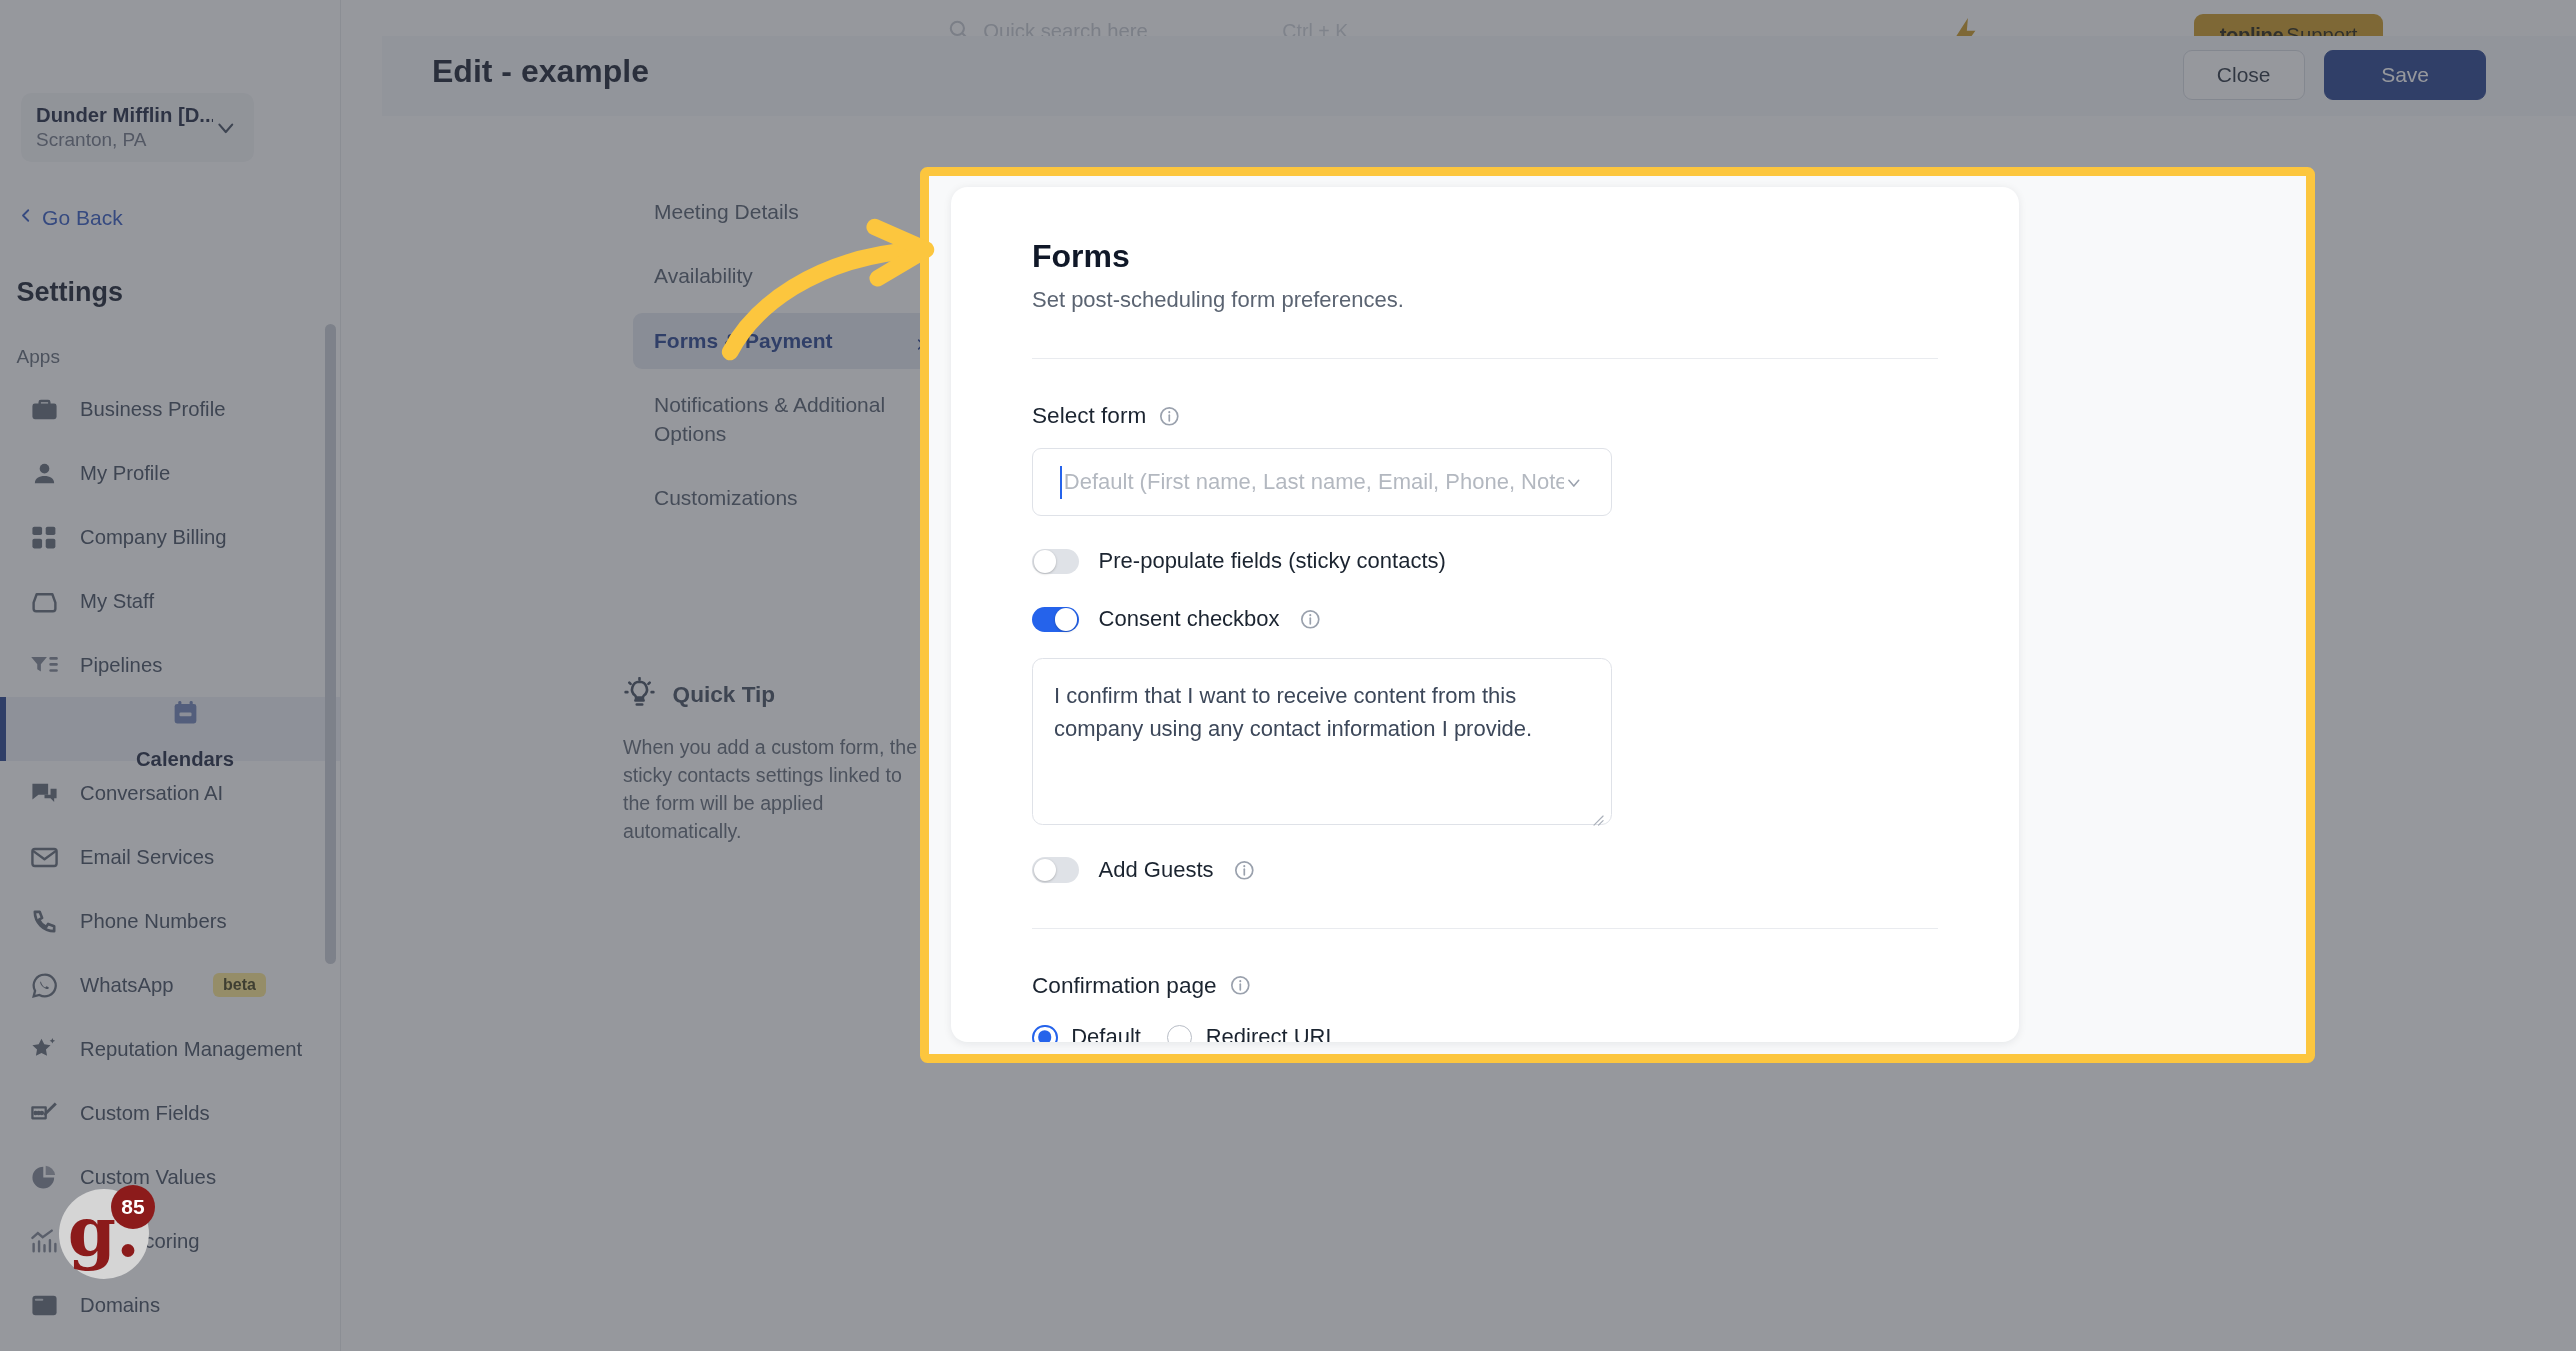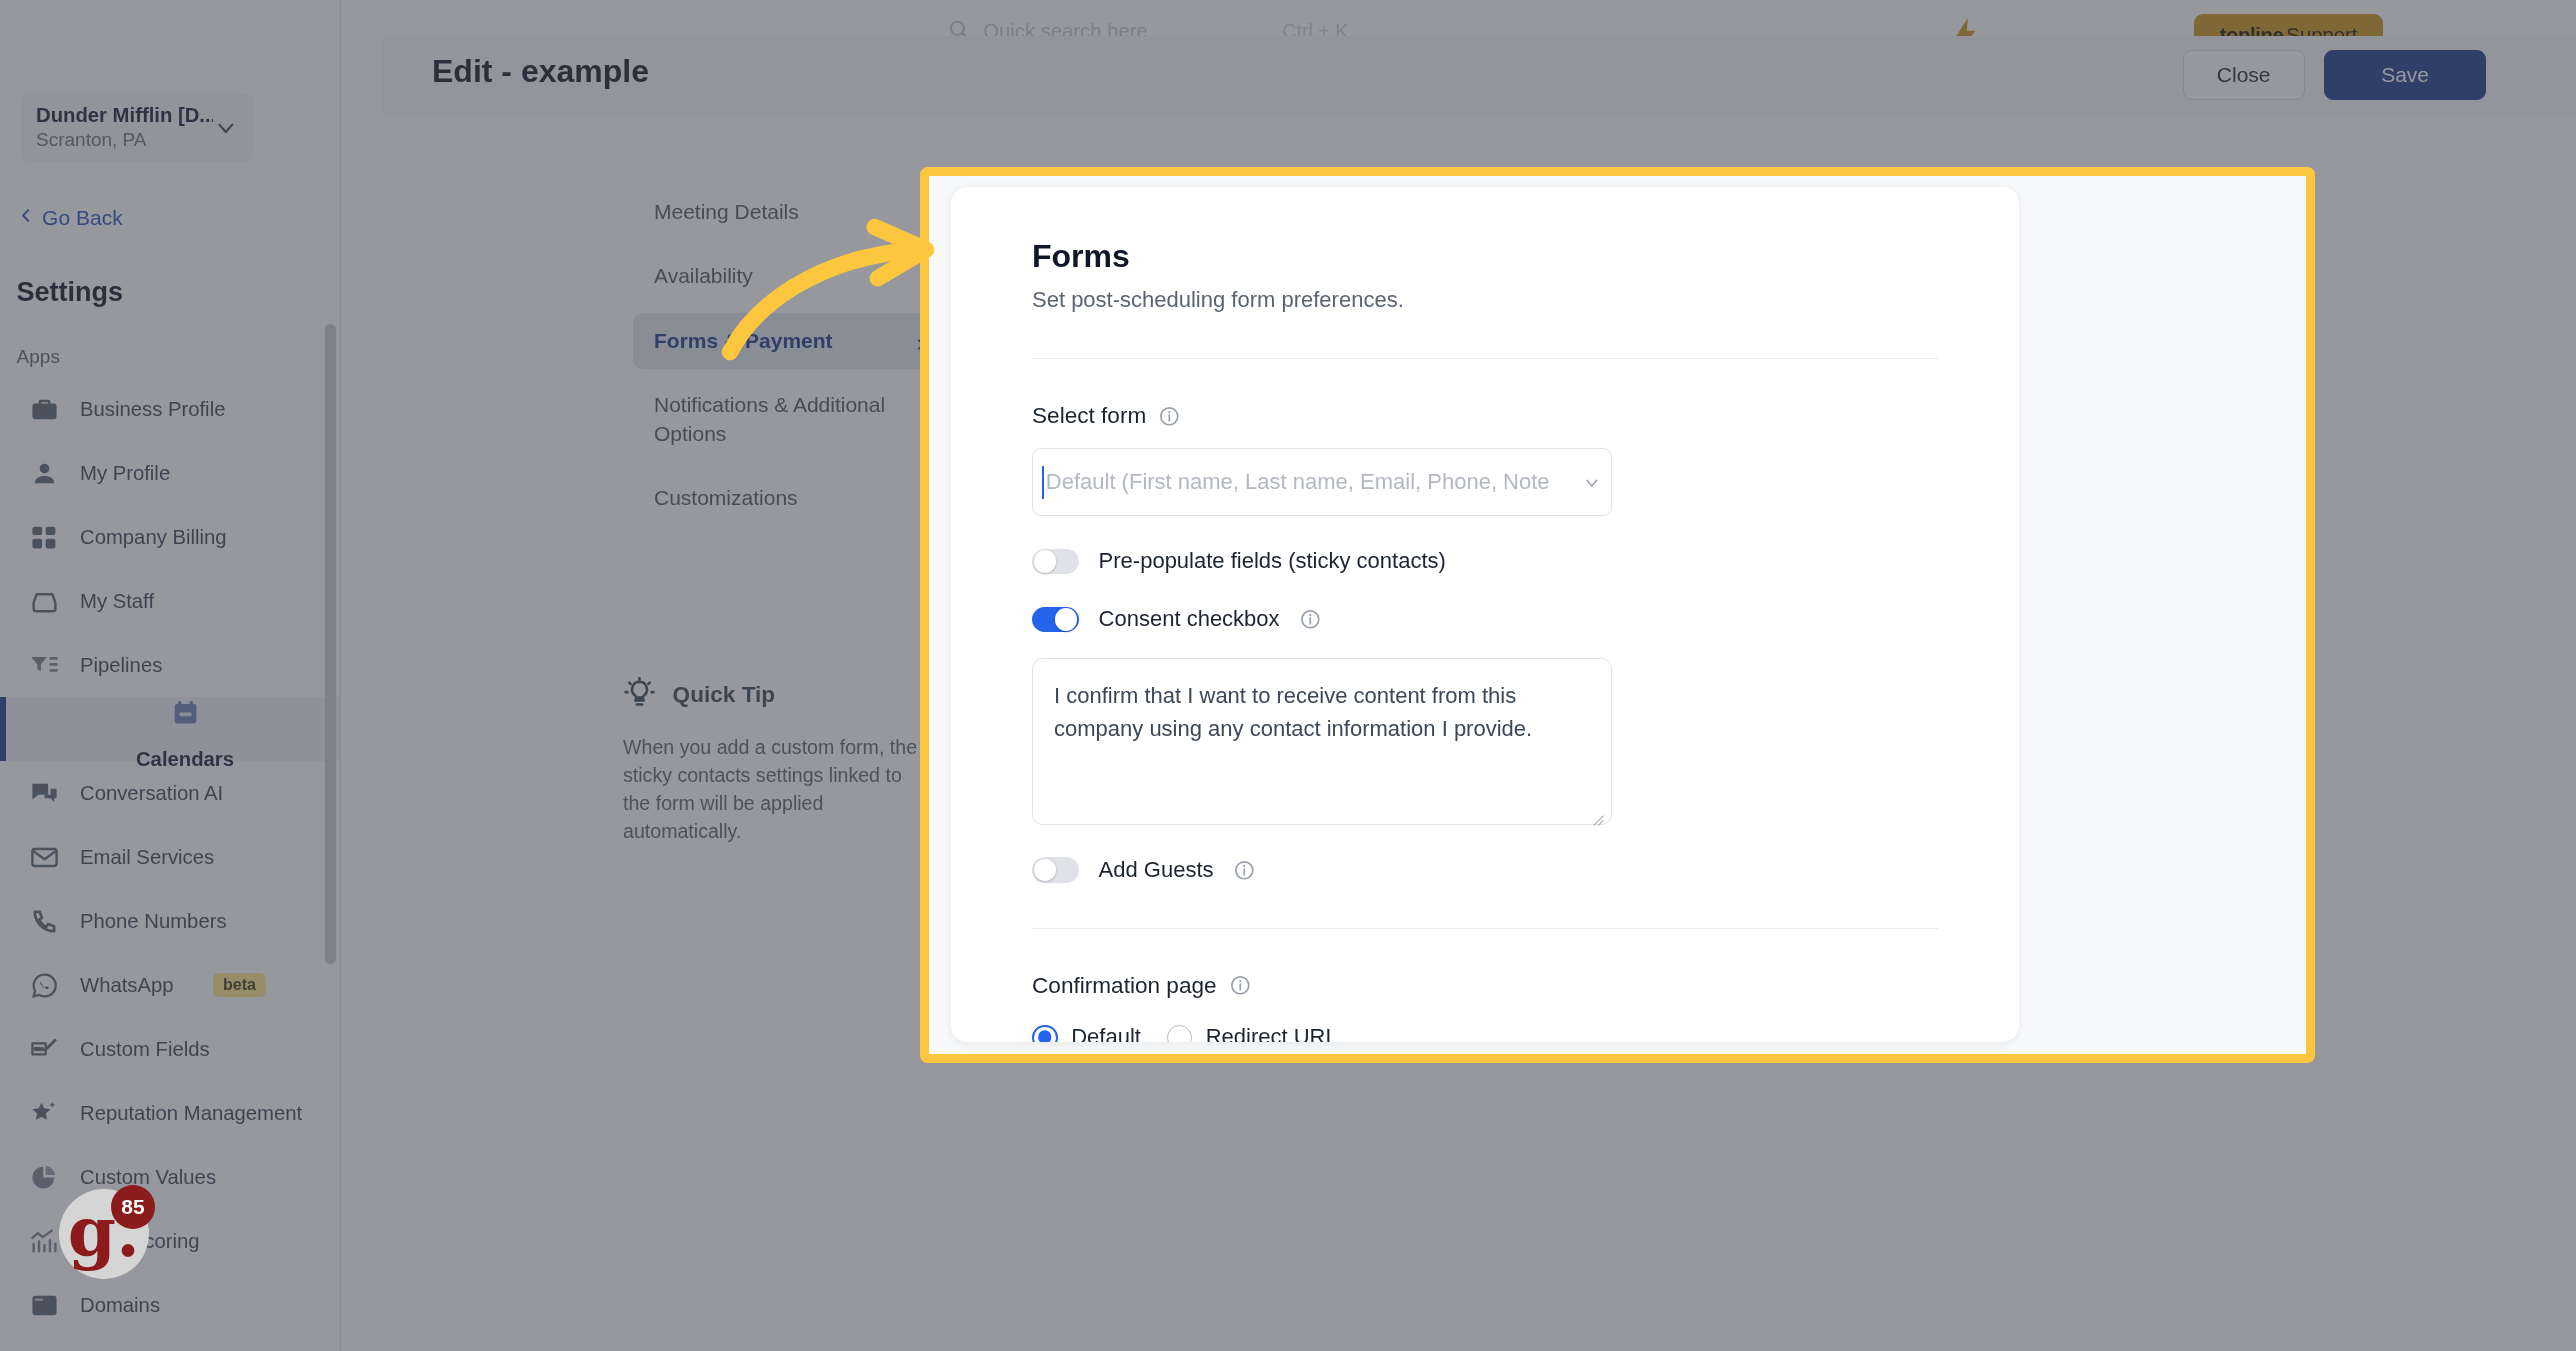--- a/index.html
+++ b/index.html
@@ -159,21 +159,21 @@
 
   .field-label-row {
     display:flex; align-items:center; gap:12px; margin-top:44px;
   }
   .field-label { font-size:22.6px; color:#1b2430; }
   .info-ico { width:22.6px; height:22.6px; flex:0 0 22.6px; }
 
   .select-box {
     margin-top:19.6px; width:580px; height:68px;
     border:0.8px solid #dfe2e8; border-radius:9px;
-    display:flex; align-items:center; padding:0 9px;
+    display:flex; align-items:center; padding:0 27px;
     position:relative;
   }
   .caret-bar {
     width:2.3px; height:33px; background:#2563eb; flex:0 0 2.3px; margin-right:1.5px;
   }
   .select-ph {
     font-size:22px; color:#b3b8c0; white-space:nowrap; overflow:hidden; flex:1;
   }
   .select-chev { width:19.6px; height:19.6px; flex:0 0 19.6px; }
 
@@ -368,39 +368,39 @@
                 <path d="M12 3a9 9 0 0 0-7.8 13.4L3 21l4.8-1.2A9 9 0 1 0 12 3z"></path>
                 <path d="M9 8.5c.2 2 1.6 4.2 3.6 5.2l1-1.1 1.9.8-.3 1.5c-2.6.4-6.2-2.5-6.8-5.4z" fill="#5b6472" stroke="none"></path>
               </svg>
           </span>
           <span class="lbl">WhatsApp</span>
           <span class="beta-badge">beta</span>
         </div>
 
         <div class="navitem">
           <span class="ico">
+            <svg viewBox="0 0 24 24" fill="#5b6472">
+                <path d="M9.5 3l2.3 4.7 5.2.8-3.8 3.6.9 5.1-4.6-2.4-4.6 2.4.9-5.1L2 8.5l5.2-.8z"></path>
+                <path d="M18.5 2.5l.7 1.6 1.6.7-1.6.7-.7 1.6-.7-1.6-1.6-.7 1.6-.7z"></path>
+              </svg>
+          </span>
+          <span class="lbl">Reputation Management</span>
+        </div>
+
+        <div class="navitem">
+          <span class="ico">
             <svg viewBox="0 0 24 24" fill="none" stroke="#5b6472" stroke-width="1.9" stroke-linejoin="round">
                 <path d="M2 7h11v9H2z"></path>
                 <circle cx="4.6" cy="11.5" r=".9" fill="#5b6472"></circle>
                 <circle cx="7.2" cy="11.5" r=".9" fill="#5b6472"></circle>
                 <circle cx="9.8" cy="11.5" r=".9" fill="#5b6472"></circle>
                 <path d="M20.5 2.8l1.7 1.7L13.6 13l-2.3.6.6-2.3z" fill="#5b6472" stroke="none"></path>
               </svg>
           </span>
           <span class="lbl">Custom Fields</span>
-        </div>
-
-        <div class="navitem">
-          <span class="ico">
-            <svg viewBox="0 0 24 24" fill="#5b6472">
-                <path d="M9.5 3l2.3 4.7 5.2.8-3.8 3.6.9 5.1-4.6-2.4-4.6 2.4.9-5.1L2 8.5l5.2-.8z"></path>
-                <path d="M18.5 2.5l.7 1.6 1.6.7-1.6.7-.7 1.6-.7-1.6-1.6-.7 1.6-.7z"></path>
-              </svg>
-          </span>
-          <span class="lbl">Reputation Management</span>
         </div>
 
         <div class="navitem">
           <span class="ico">
             <svg viewBox="0 0 24 24" fill="#7b8290">
                 <path d="M11 3a9 9 0 1 0 9 9h-9z"></path>
                 <path d="M13 2.2V10h7.8A9 9 0 0 0 13 2.2z" opacity=".75"></path>
               </svg>
           </span>
           <span class="lbl">Custom Values</span>

